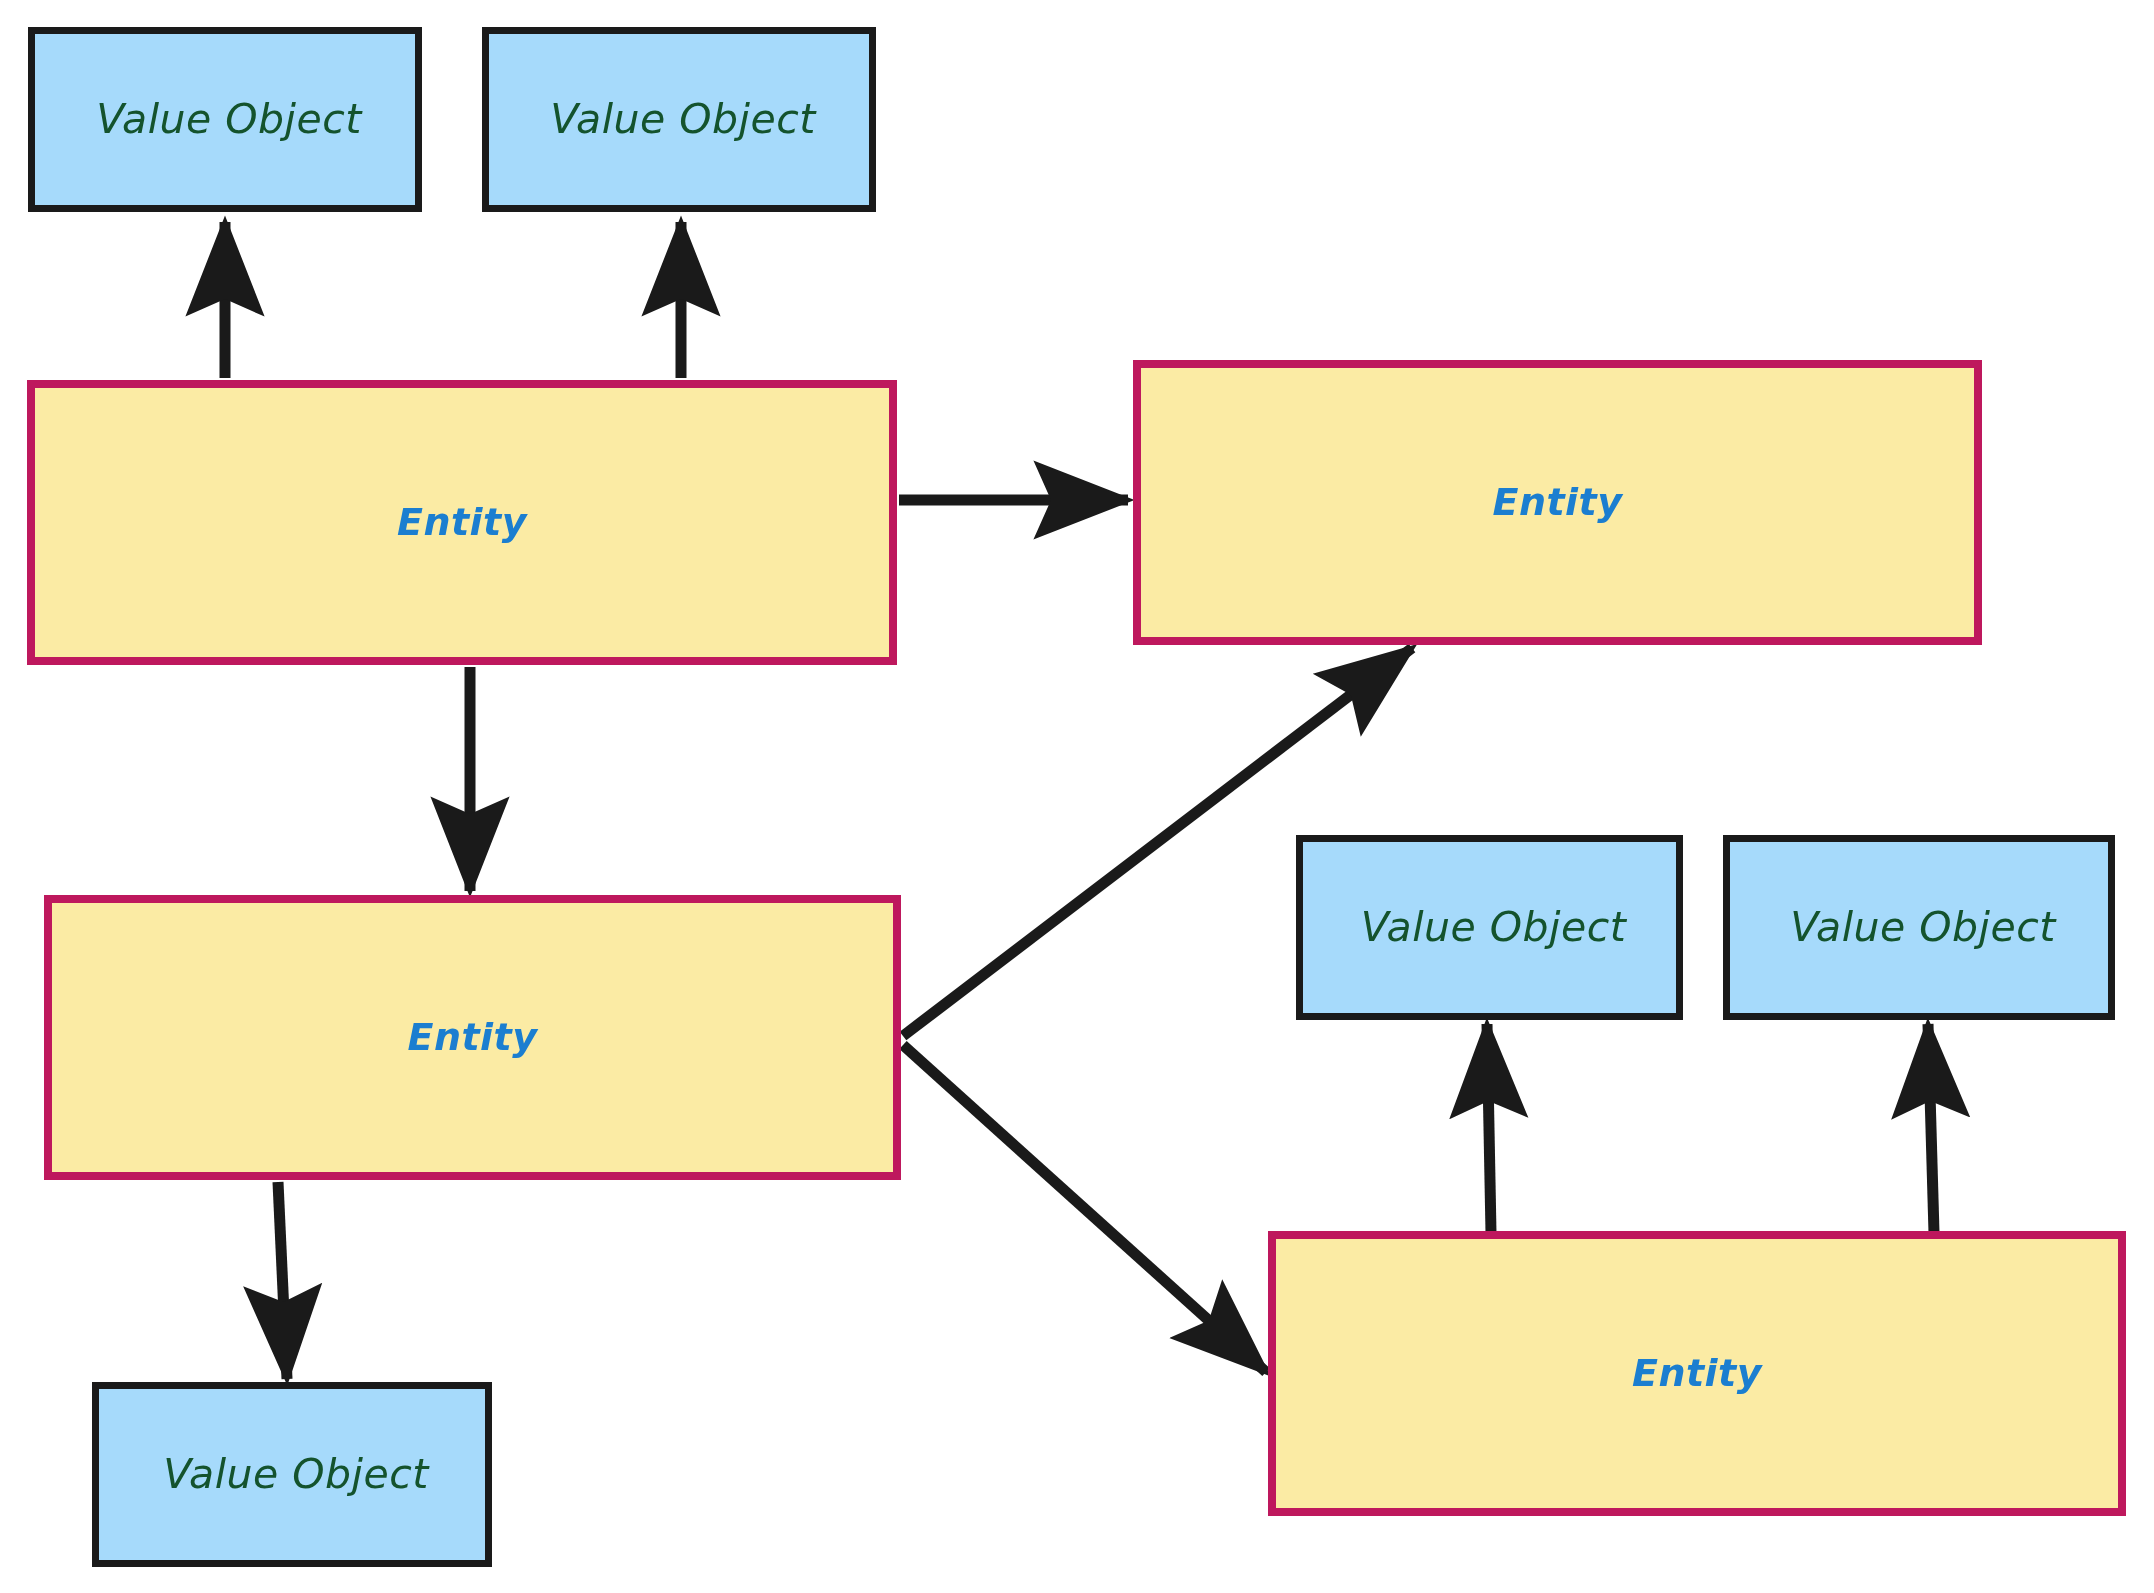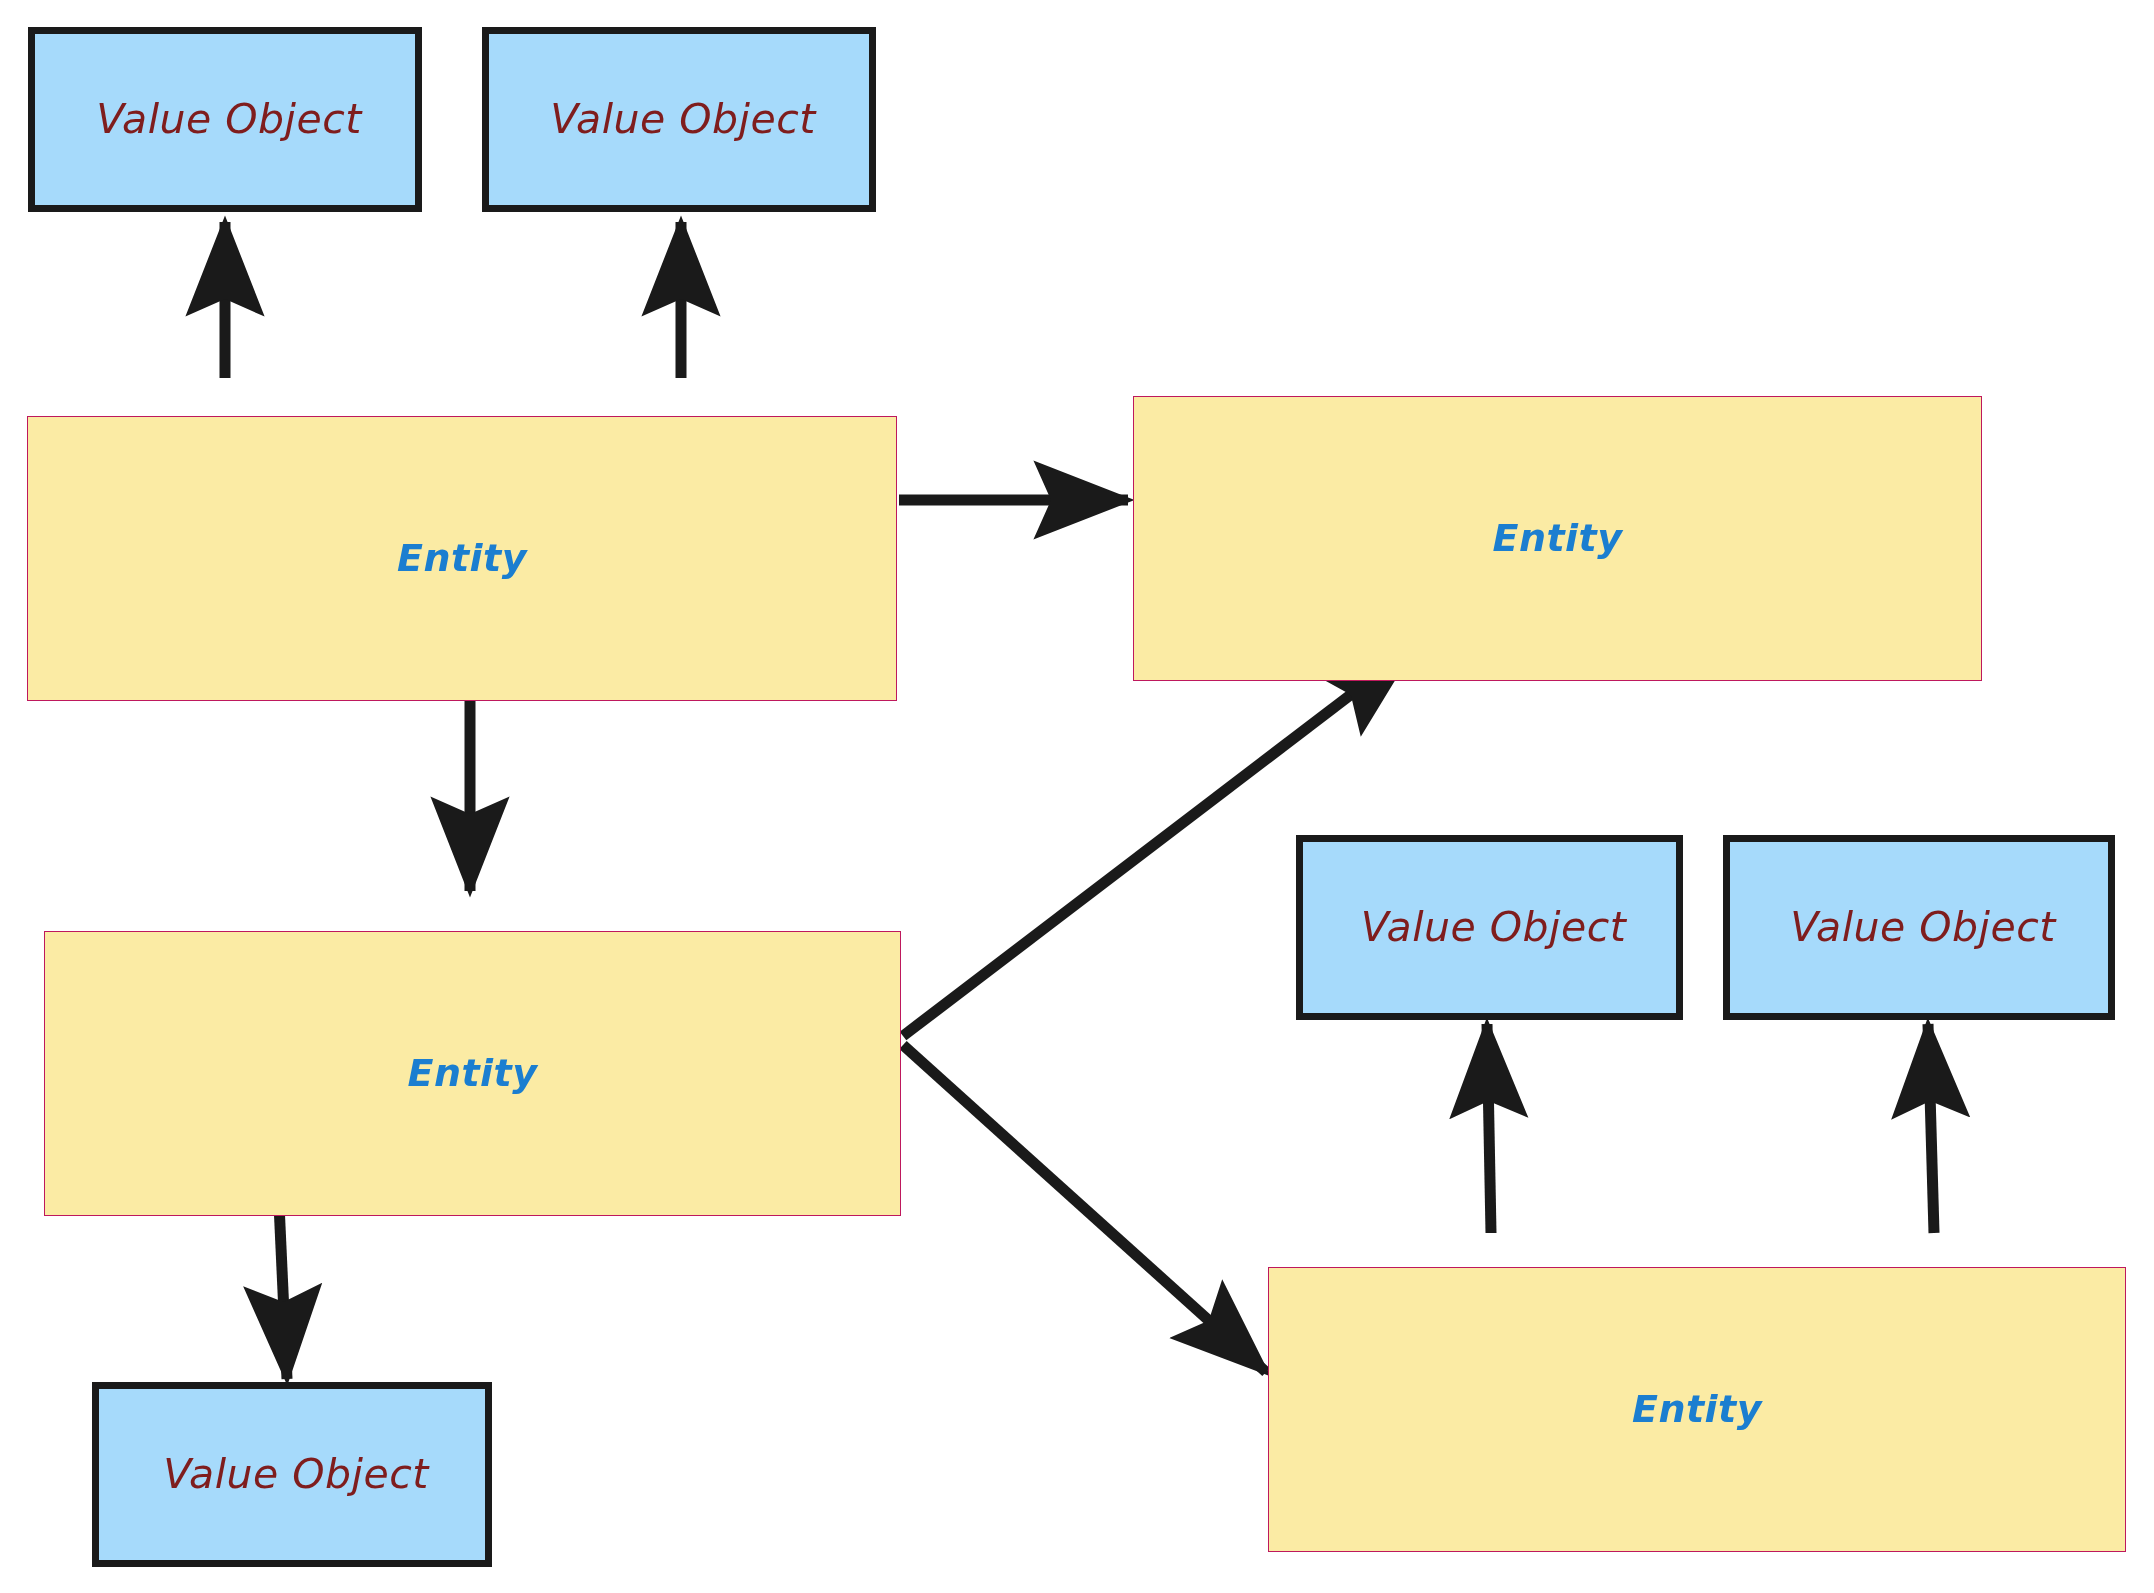--- a/index.html
+++ b/index.html
@@ -39,30 +39,29 @@
     width: 100%;
     line-height: 1.1;
     letter-spacing: 0.5px;
     font-family: "DejaVu Sans", sans-serif;
   }
   .node-value-object {
     background: #A6DAFB;
     border: 7px solid #1A1A1A;
   }
   .node-value-object .node-label {
-    color: #7f1d1d;
+    color: #14532d;
     font-size: 41px;
     font-weight: 400;
     font-style: italic;
     padding-left: 8px;
   }
   .node-entity {
     background: #FBEBA4;
-    border: 1px solid #be185d;
-    margin-top: 36px;
+    border: 8px solid #be185d;
   }
   .node-entity .node-label {
     color: #1B7ED0;
     font-size: 38px;
     font-weight: 700;
     font-style: italic;
   }
 </style>
 </head>
 <body>

